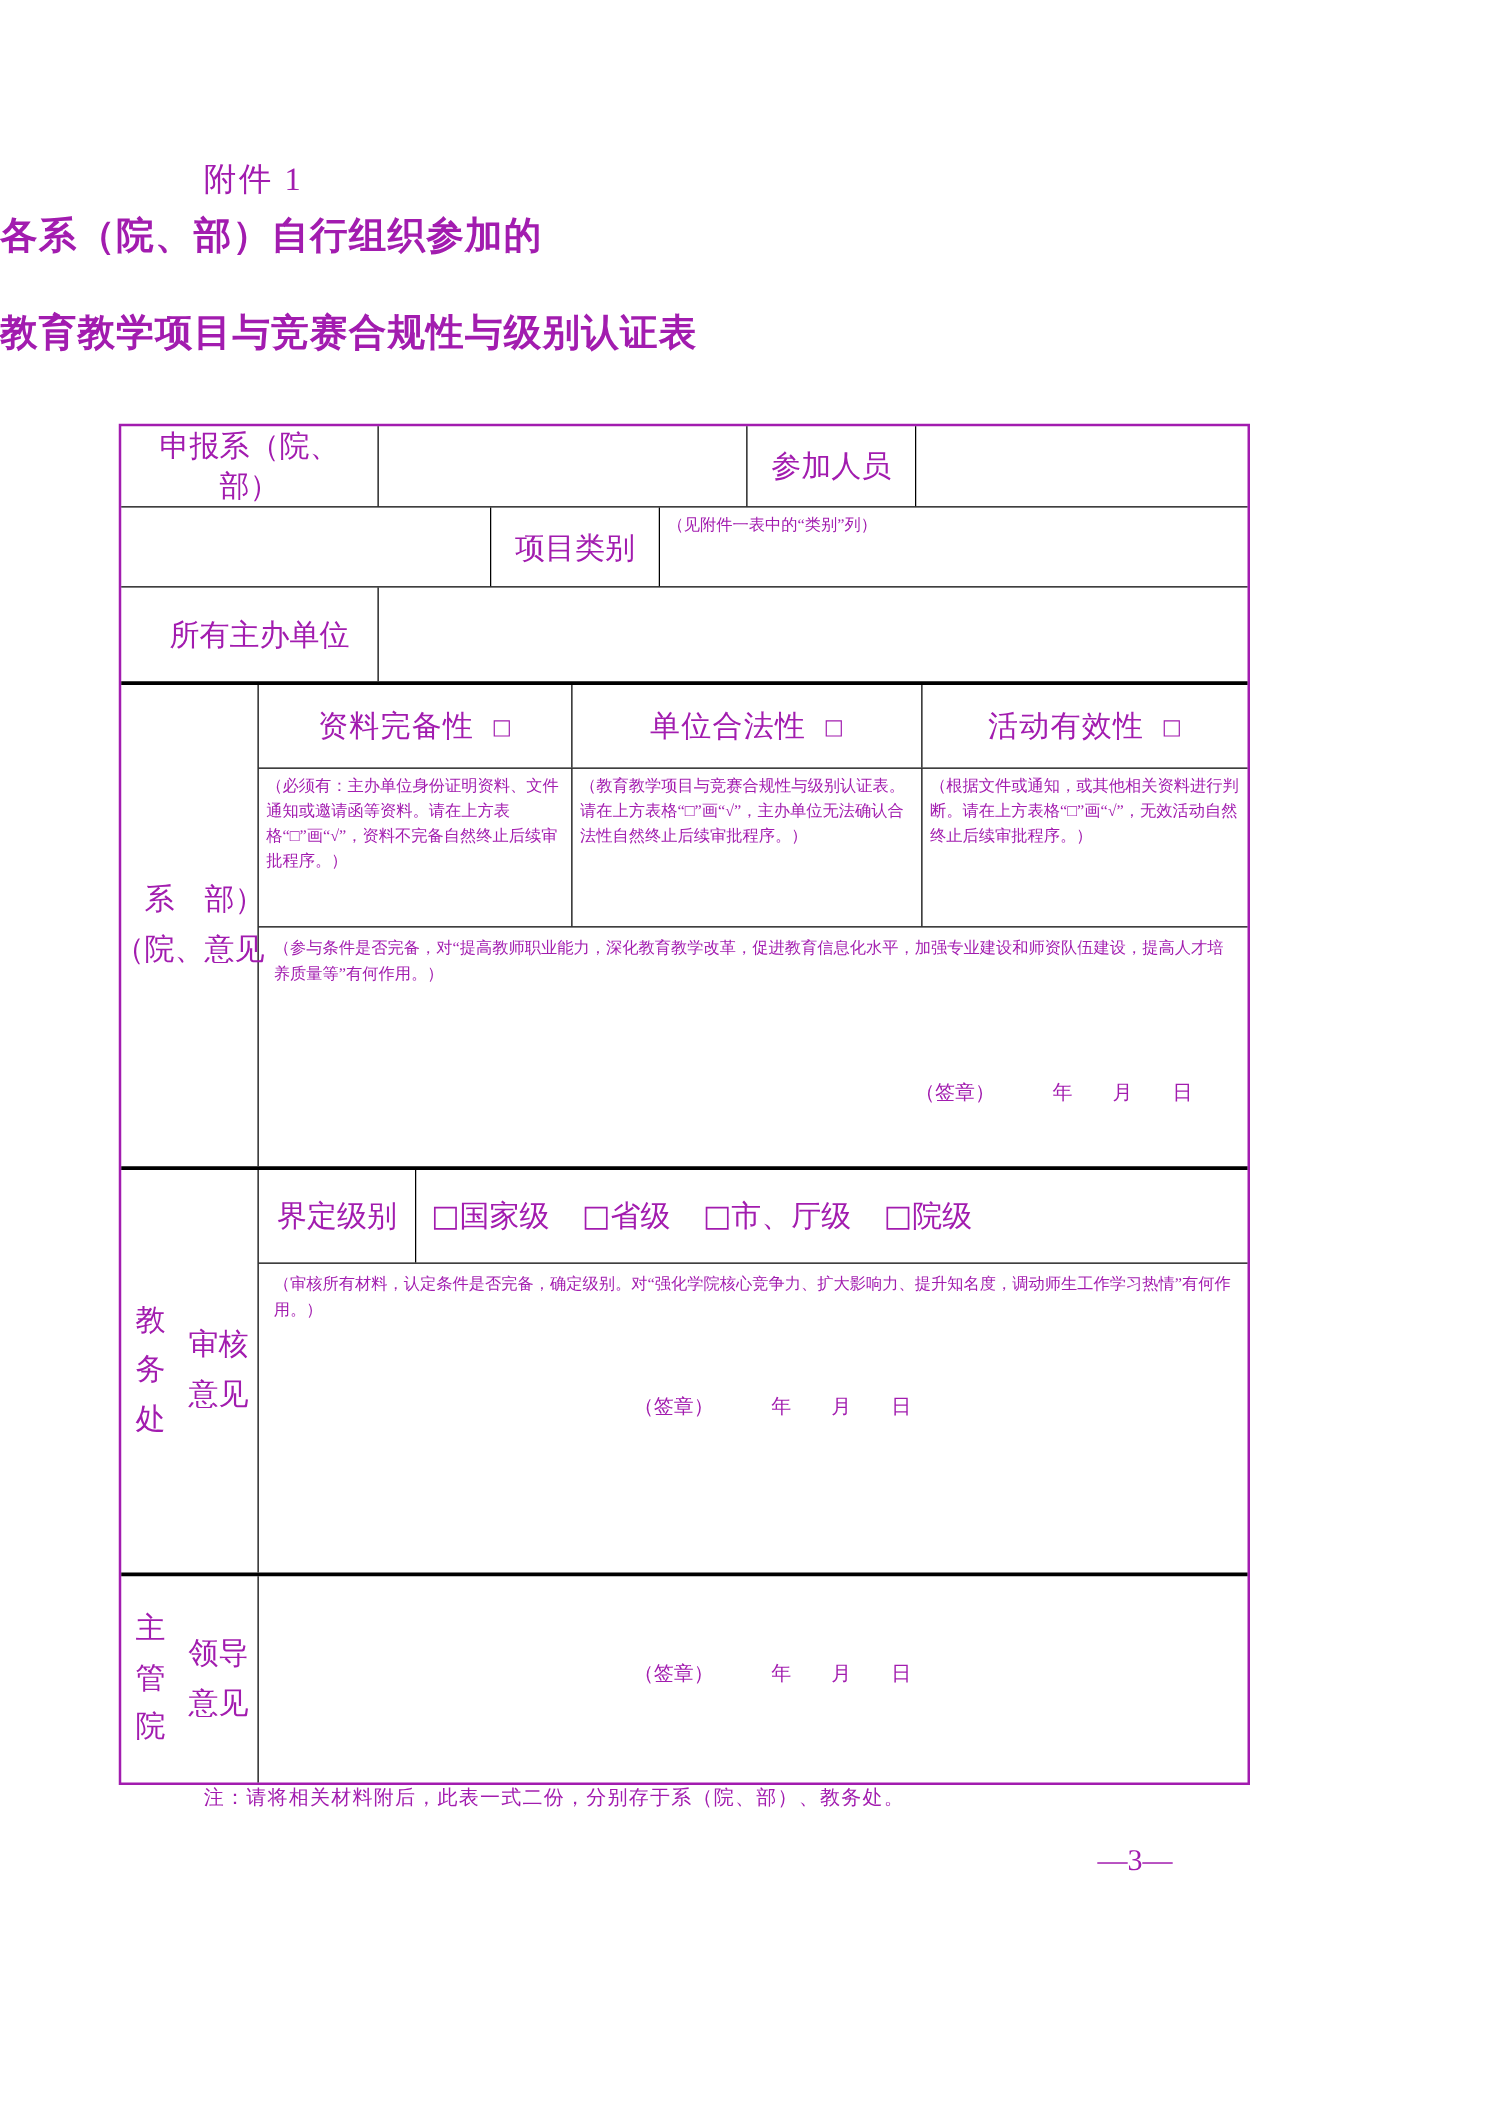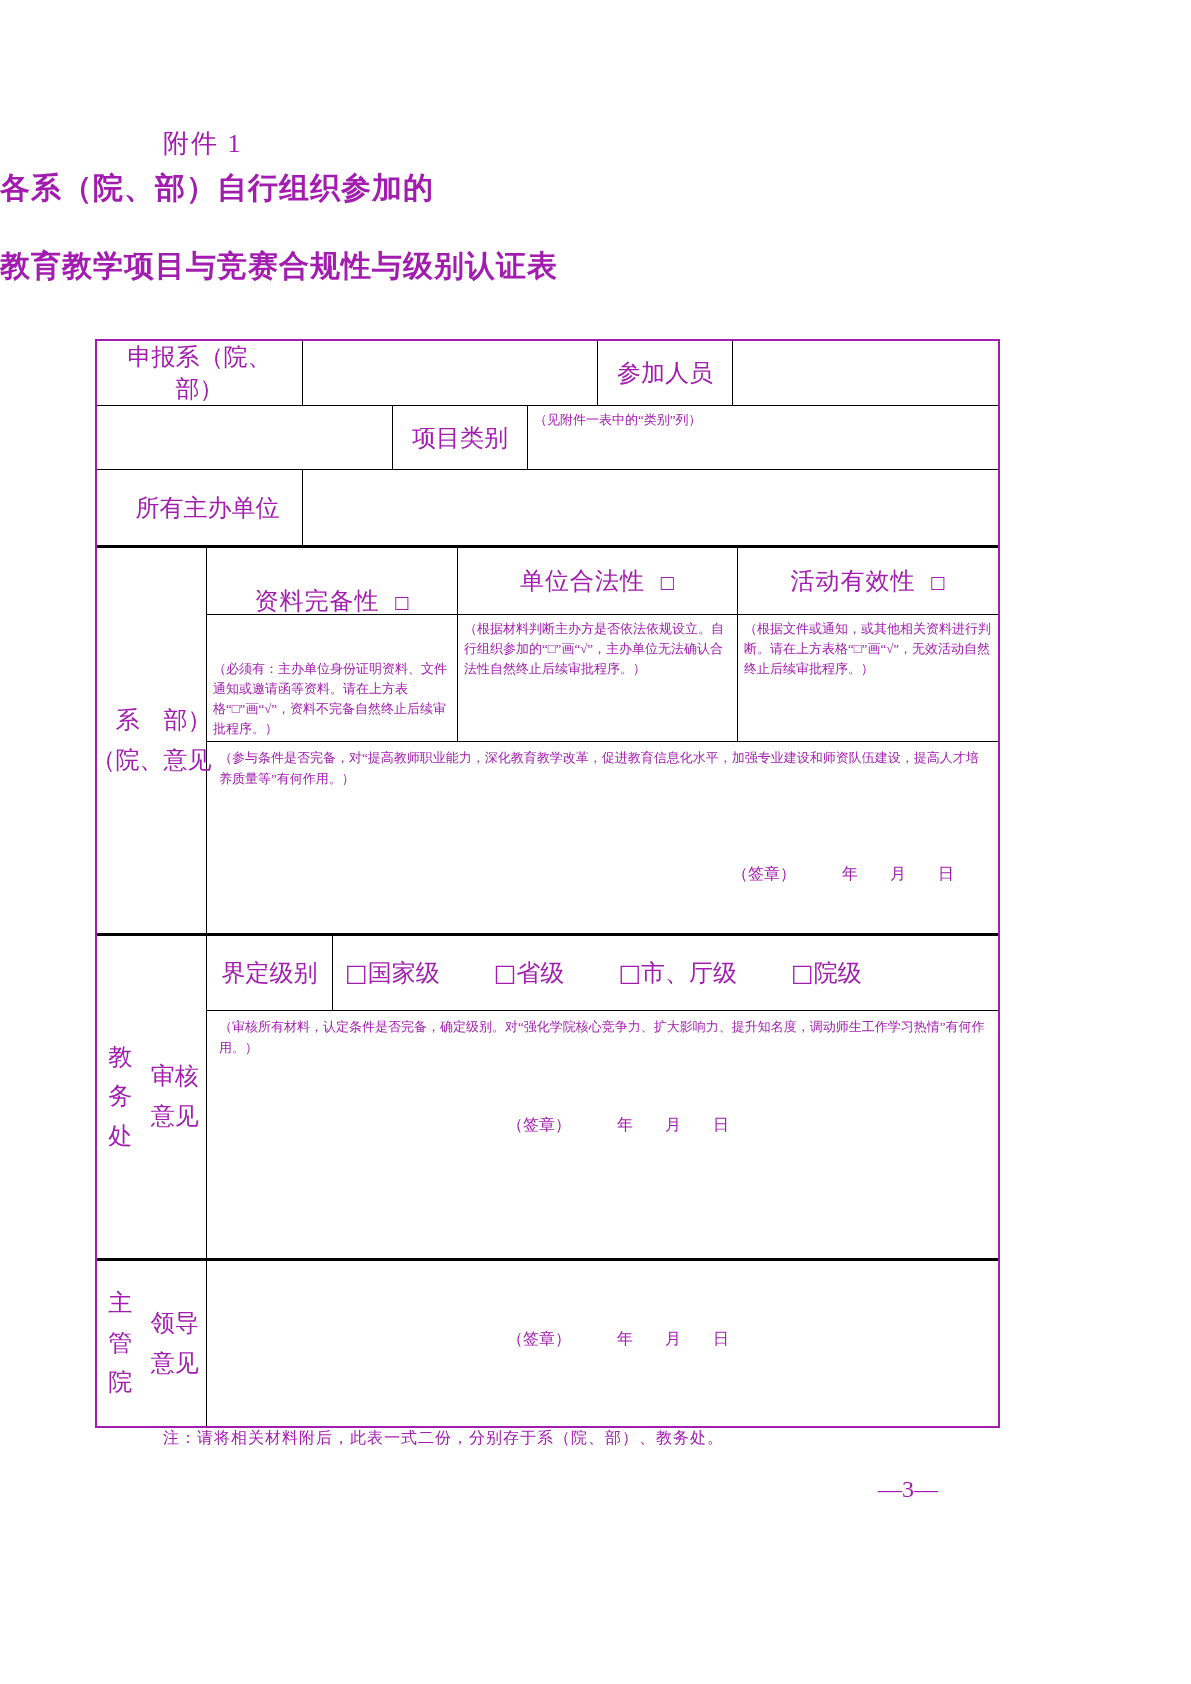--- a/index.html
+++ b/index.html
@@ -48,37 +48,37 @@
   .r5 { height:325px; }
   .r6 { height:168px; }
   .rowlabel {
     width:110px; flex-direction:row; line-height:1.65;
     border-right:1px solid #000; font-size:24px;
   }
   .sect-content { flex:1; display:flex; flex-direction:column; }
 
   .check-headers { display:flex; height:66px; }
   .check-descs { display:flex; height:126px; border-top:1px solid #000; }
-  .chk-c1 { width:250px;margin-top:40px; }
+  .chk-c1 { width:250px; }
   .chk-c2 { width:280px; }
   .chk-c3 { flex:1; }
   .check-title { font-size:24px; letter-spacing:1px; }
   .box-glyph { font-family:"DejaVu Sans",sans-serif; font-size:17px; margin-left:14px; position:relative; top:1px; }
 
   .comment-area { flex:1; border-top:1px solid #000; position:relative; }
   .comment-hint { font-size:13px; line-height:1.6; padding:6px 10px 0 12px; text-align:left; }
   .sign-line { position:absolute; font-size:16px; white-space:nowrap; }
   .sign-line .date { margin-left:42px; letter-spacing:14px; }
   .sign-dept { left:525px; top:122px; }
   .sign-office { left:300px; top:104px; }
   .sign-director { left:300px; top:68px; }
 
   .level-row { display:flex; height:74px; }
   .level-label { width:125px; }
-  .level-options { flex:1; justify-content:flex-start; padding-left:12px; font-family:"DejaVu Sans","Liberation Sans",sans-serif; font-size:24px;gap:28px; }
+  .level-options { flex:1; justify-content:flex-start; padding-left:12px; font-family:"DejaVu Sans","Liberation Sans",sans-serif; font-size:24px; }
   .level-options span { margin-right:26px; }
 
   .footnote { position:absolute; left:163px; top:1428px; font-size:16px; letter-spacing:1px; }
   .pagenum { position:absolute; left:878px; top:1476px; font-size:24px; }
 </style>
 </head>
 <body>
 
 <div class="page">
 
@@ -121,21 +121,21 @@
             <span class="check-title">单位合法性</span>
             <span class="box-glyph">□</span>
           </div>
           <div class="cell chk-c3">
             <span class="check-title">活动有效性</span>
             <span class="box-glyph">□</span>
           </div>
         </div>
         <div class="check-descs">
           <div class="cell chk-c1 hint-small">（必须有：主办单位身份证明资料、文件通知或邀请函等资料。请在上方表格“□”画“√”，资料不完备自然终止后续审批程序。）</div>
-          <div class="cell chk-c2 hint-small">（根据材料判断主办方是否依法依规设立。自行组织参加的“□”画“√”，主办单位无法确认合法性自然终止后续审批程序。）</div>
+          <div class="cell chk-c2 hint-small">（教育教学项目与竞赛合规性与级别认证表。请在上方表格“□”画“√”，主办单位无法确认合法性自然终止后续审批程序。）</div>
           <div class="cell chk-c3 hint-small">（根据文件或通知，或其他相关资料进行判断。请在上方表格“□”画“√”，无效活动自然终止后续审批程序。）</div>
         </div>
         <div class="comment-area">
           <div class="comment-hint">（参与条件是否完备，对“提高教师职业能力，深化教育教学改革，促进教育信息化水平，加强专业建设和师资队伍建设，提高人才培养质量等”有何作用。）</div>
           <div class="sign-line sign-dept">
             <span>（签章）</span>
             <span class="date">年 月 日</span>
           </div>
         </div>
       </div>

